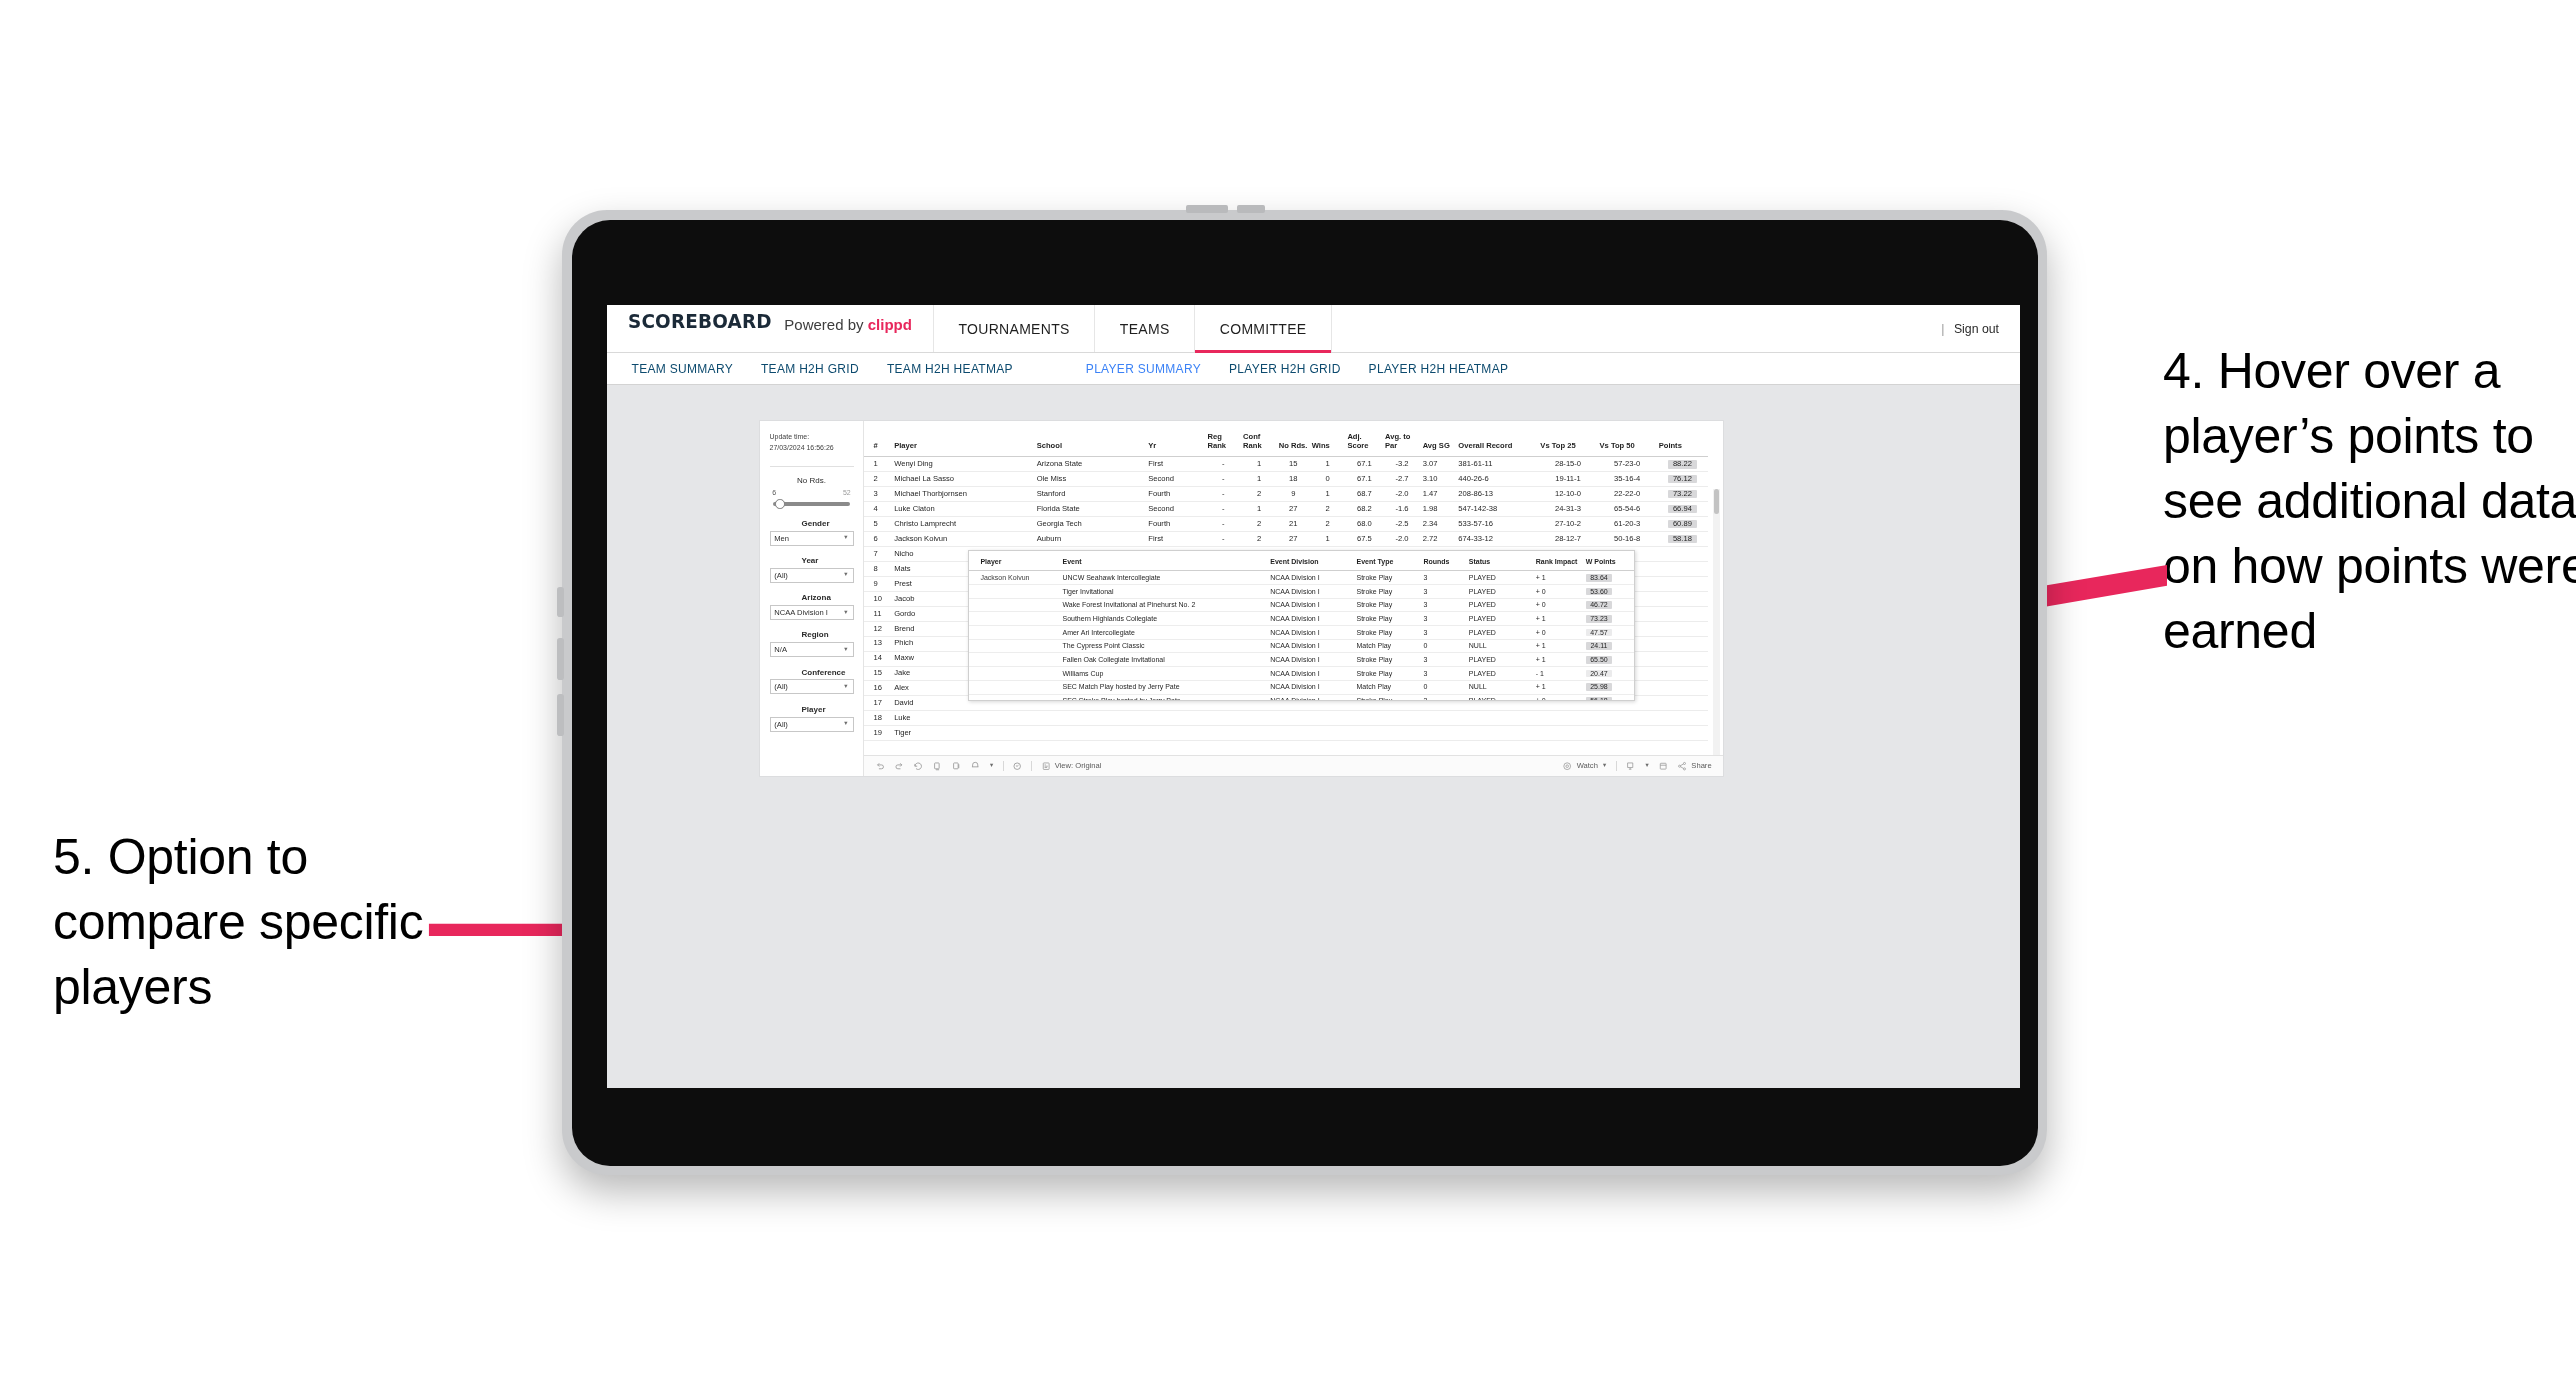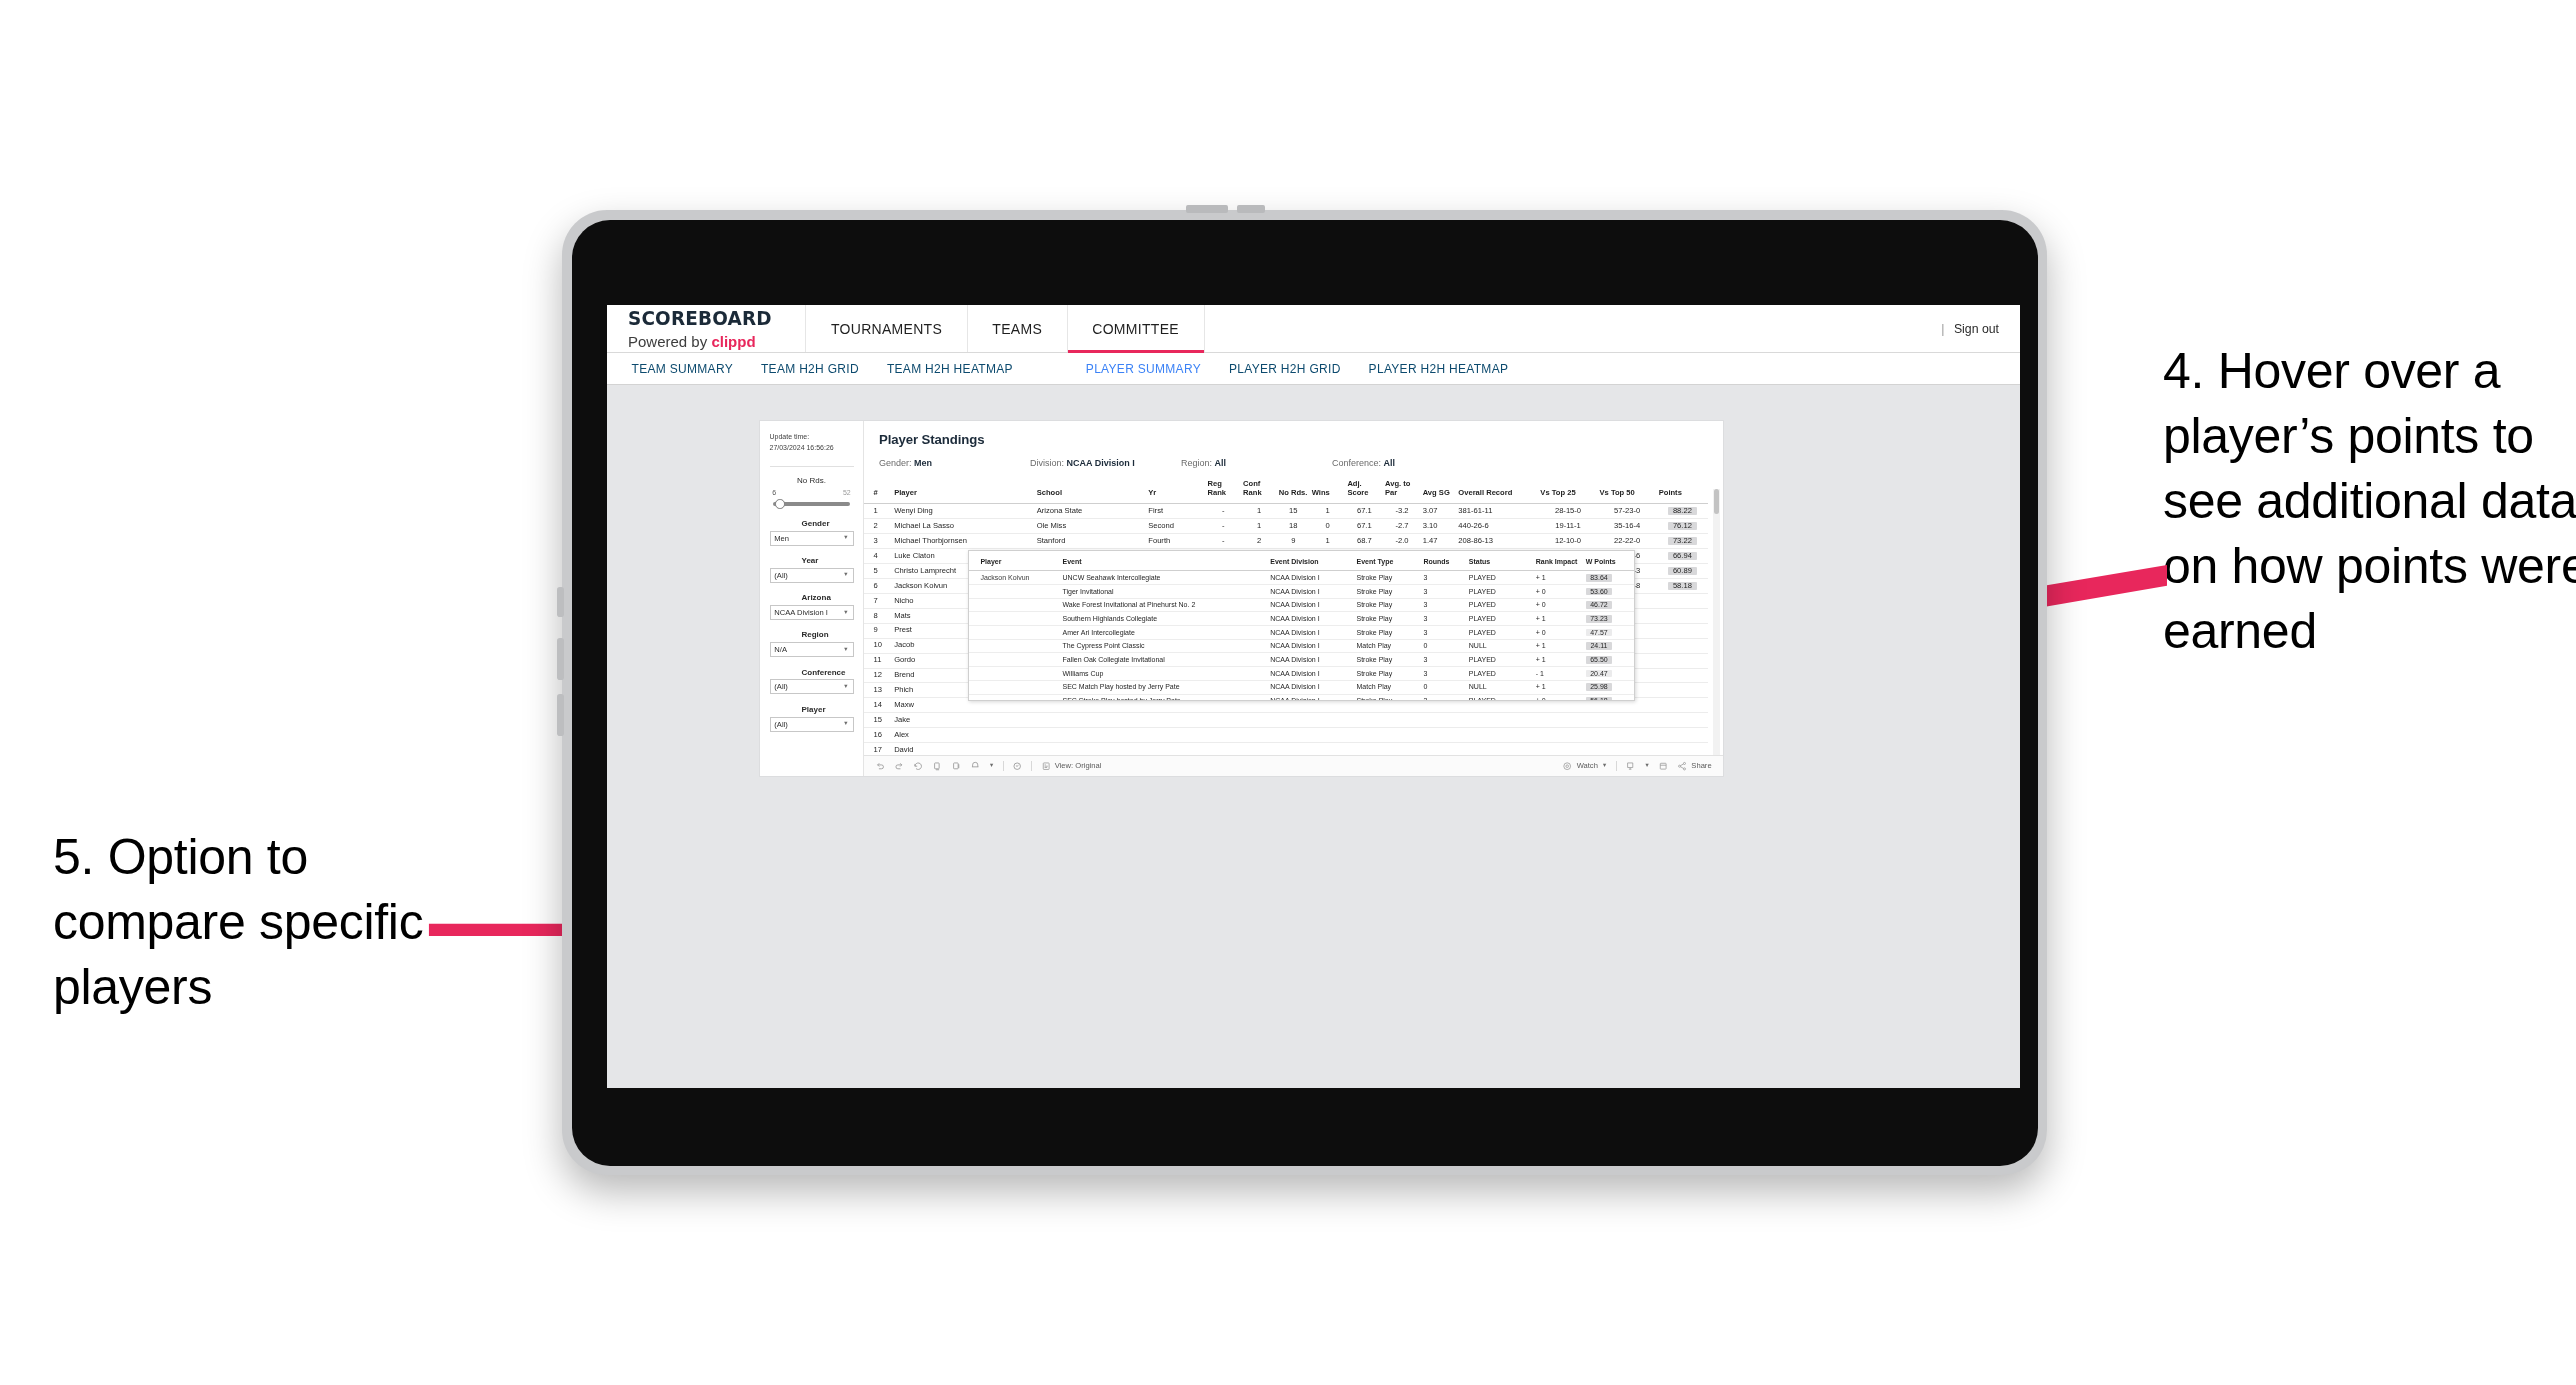--- a/index.html
+++ b/index.html
@@ -66,21 +66,21 @@
   .topnav {
     height: 48px;
     background: #ffffff;
     display: flex;
     align-items: stretch;
     border-bottom: 0.9px solid #d9d9d9;
     position: relative;
   }
   .brand {
     padding: 5.7px 21px 3.8px 21px;
-    display: flex; flex-direction: column; justify-content: center;
+    display: flex; flex-direction: row; justify-content: space-between;
     border-right: 0.9px solid #e6e6e6;
   }
   .brand-title {
     font-family: "DejaVu Sans", sans-serif;
     font-weight: 700;
     font-size: 20px;
     letter-spacing: 0.2px;
     color: #1b2a38;
     line-height: 1;
     transform: scaleX(0.92);
@@ -395,29 +395,20 @@
         <div class="f-group">
           <div class="f-label">Player</div>
           <div class="f-select">
             <span>(All)</span>
             <span class="caret">▼</span>
           </div>
         </div>
       </div>
 
       <div class="viz-main">
-        <div class="viz-head">
-          <div class="viz-title">Player Standings</div>
-          <div class="viz-meta">
-            <div class="cell"><span>Gender:</span> <b>Men</b></div>
-            <div class="cell"><span>Division:</span> <b>NCAA Division I</b></div>
-            <div class="cell"><span>Region:</span> <b>All</b></div>
-            <div class="cell"><span>Conference:</span> <b>All</b></div>
-          </div>
-        </div>
 
         <div class="tbl-wrap">
           <table class="tbl">
             <thead>
               <tr>
                 <th class="c-num">#</th>
                 <th class="c-player">Player</th>
                 <th class="c-school">School</th>
                 <th class="c-yr">Yr</th>
                 <th class="c-rr">Reg Rank</th>

